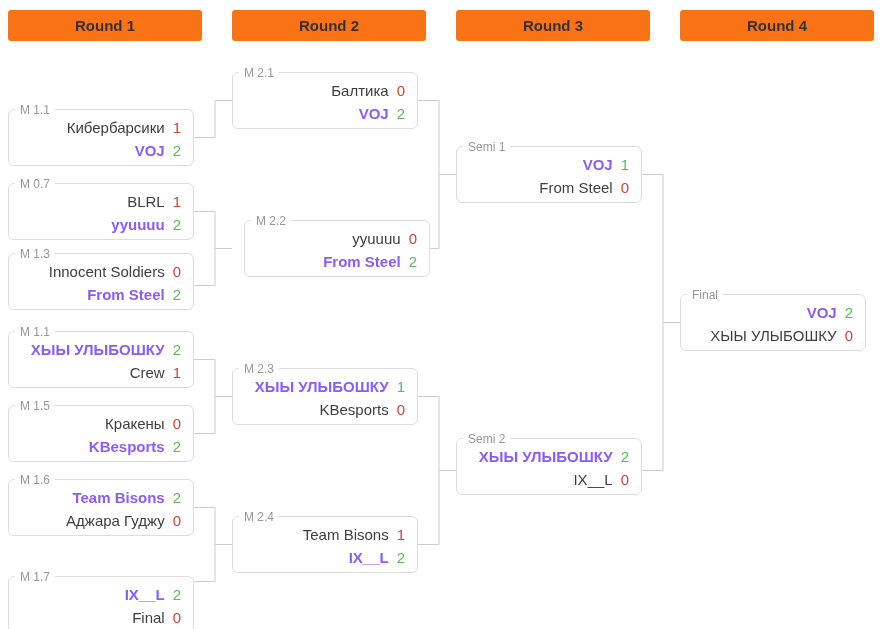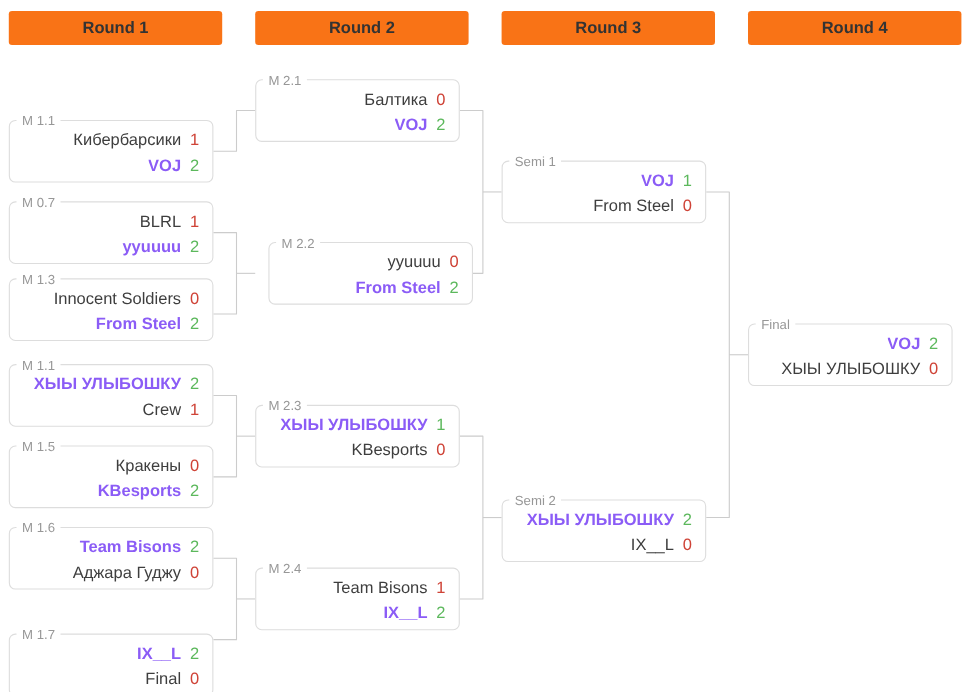--- a/index.html
+++ b/index.html
@@ -191,21 +191,21 @@
     <div class="row win">
       <span class="team">VOJ</span>
       <span class="score">1</span>
     </div>
     <div class="row loss">
       <span class="team">From Steel</span>
       <span class="score">0</span>
     </div>
   </div>
 
-  <div class="match" style="left:456px;top:454px">
+  <div class="match" style="left:456px;top:438px">
     <span class="match-label">Semi 2</span>
     <div class="row win">
       <span class="team">ХЫЫ УЛЫБОШКУ</span>
       <span class="score">2</span>
     </div>
     <div class="row loss">
       <span class="team">IX__L</span>
       <span class="score">0</span>
     </div>
   </div>

